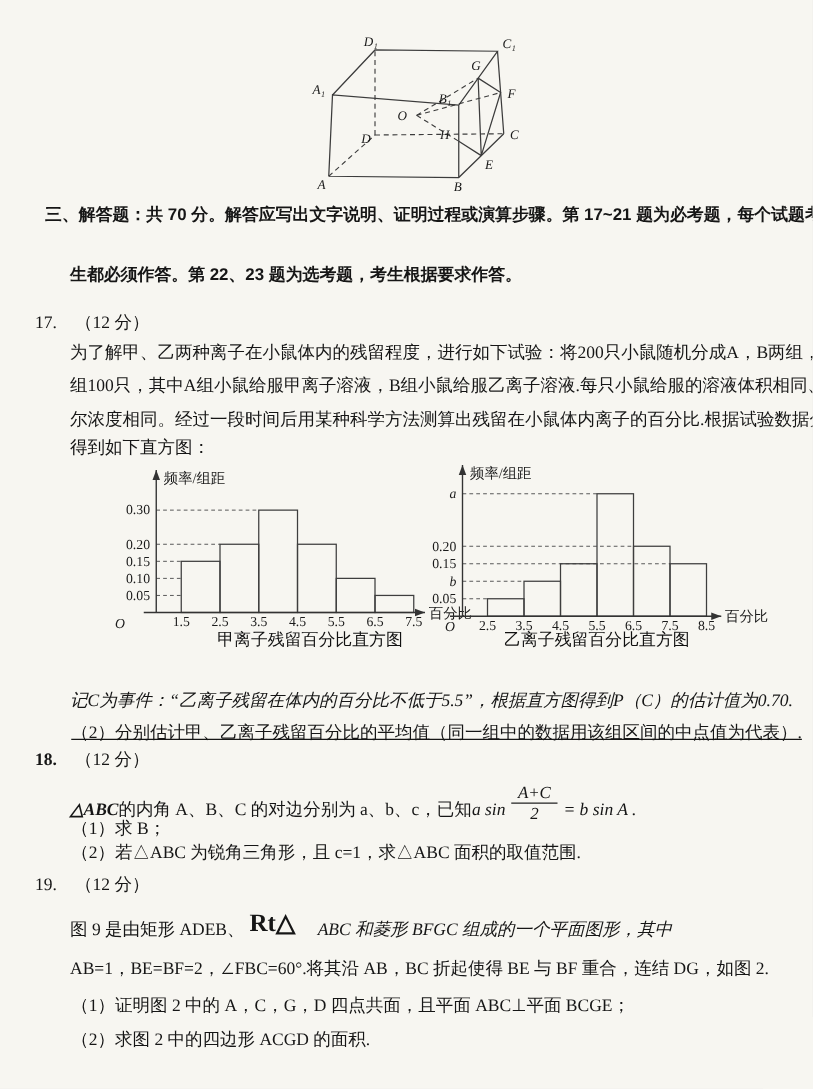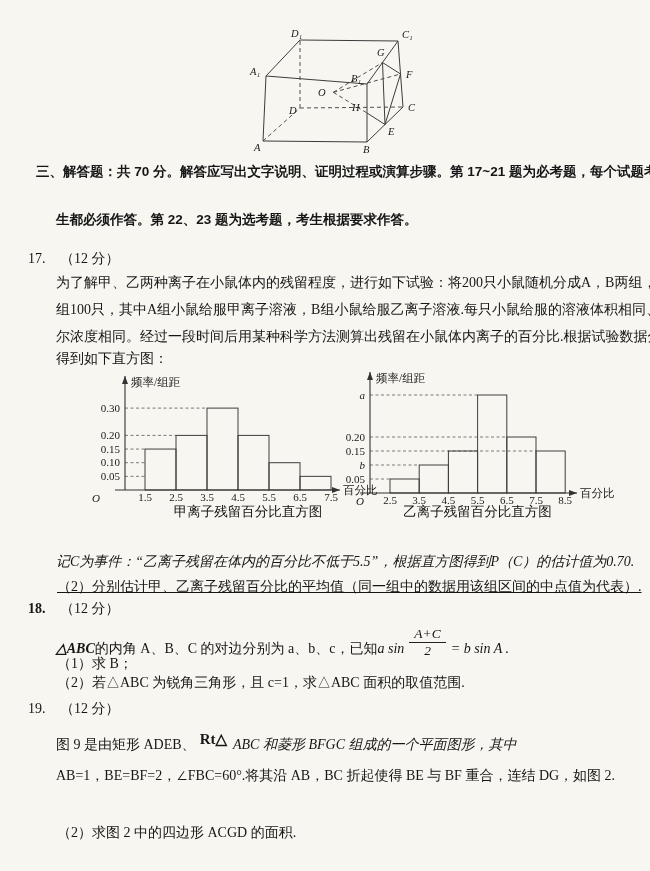--- a/index.html
+++ b/index.html
@@ -10,21 +10,21 @@
     font-family:"Liberation Serif", serif;
   }
   .line{position:absolute; white-space:nowrap; font-size:14px; line-height:20px;}
   .hd{font-family:"Liberation Sans", sans-serif; font-weight:700; font-size:13.5px;}
   .num{font-size:14px;}
   .it{font-style:italic;}
   .bi{font-style:italic; font-weight:700;}
   .flexrow{display:flex; align-items:flex-end;}
   .frac{display:inline-flex; flex-direction:column; align-items:center; margin:0 5px; font-size:13.5px; line-height:1.2; font-style:italic;}
   .frac .fnum{border-bottom:1.2px solid #222; padding:0 5px;}
-  .rt{font-weight:700; position:relative; top:-6px; font-size:15px; font-style:normal; margin-left:4px; margin-right:2px;}
+  .rt{font-weight:700; position:relative; top:-6px; font-size:20px; font-style:normal; margin-left:4px; margin-right:2px;}
   svg{position:absolute; overflow:visible;}
   .edge{stroke:#3c3c3c; stroke-width:1; fill:none;}
   .edged{stroke:#3c3c3c; stroke-width:0.9; fill:none; stroke-dasharray:4,3;}
   .vlab{font-size:10.5px; font-style:italic; fill:#1a1a1a; font-family:"Liberation Serif", serif;}
   .bar{fill:none; stroke:#3e3e3e; stroke-width:1;}
   .dash{stroke:#5a5a5a; stroke-width:0.8; stroke-dasharray:3,2.5; fill:none;}
   .ax{stroke:#333; stroke-width:1.1;}
   .ah{fill:#333; stroke:none;}
   .tick{font-size:11px; fill:#1a1a1a; font-family:"Liberation Serif", serif;}
   .lab{font-size:11.5px; fill:#1a1a1a; font-family:"Liberation Serif", serif;}
@@ -157,18 +157,19 @@
       <span class="it">= b sin A .</span>
   </div>
   <div class="line" style="left:57px; top:654px;">（1）求 B；</div>
   <div class="line" style="left:57px; top:673px;">（2）若△ABC 为锐角三角形，且 c=1，求△ABC 面积的取值范围.</div>
 
   <div class="line num" style="left:28px; top:699px;font-family:Liberation Serif, serif;">19.</div>
   <div class="line" style="left:60px; top:699px;">（12 分）</div>
   <div class="line flexrow" style="left:56px; top:731px; height:24px;">
     <span>图 9 是由矩形 ADEB、</span>
       <span class="rt">Rt△</span>
-      <span class="it" style="margin-left:4px;">ABC 和菱形 BFGC 组成的一个平面图形，其中</span>
+      <span class="it" style="margin-left:16px;">ABC 和菱形 BFGC 组成的一个平面图形，其中</span>
   </div>
   <div class="line" style="left:56px; top:766px;">AB=1，BE=BF=2，∠FBC=60°.将其沿 AB，BC 折起使得 BE 与 BF 重合，连结 DG，如图 2.</div>
+  <div class="line" style="left:57px; top:796px;">（1）证明图 2 中的 A，C，G，D 四点共面，且平面 ABC⊥平面 BCGE；</div>
   <div class="line" style="left:57px; top:823px;">（2）求图 2 中的四边形 ACGD 的面积.</div>
 
 </div>
 
 </body></html>

